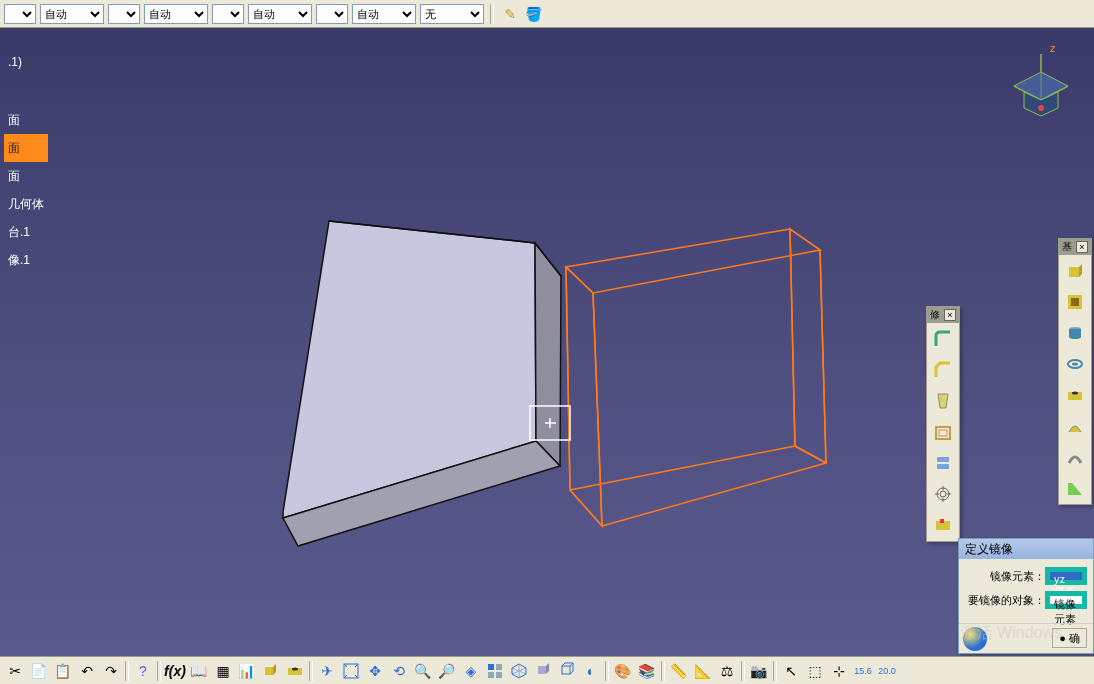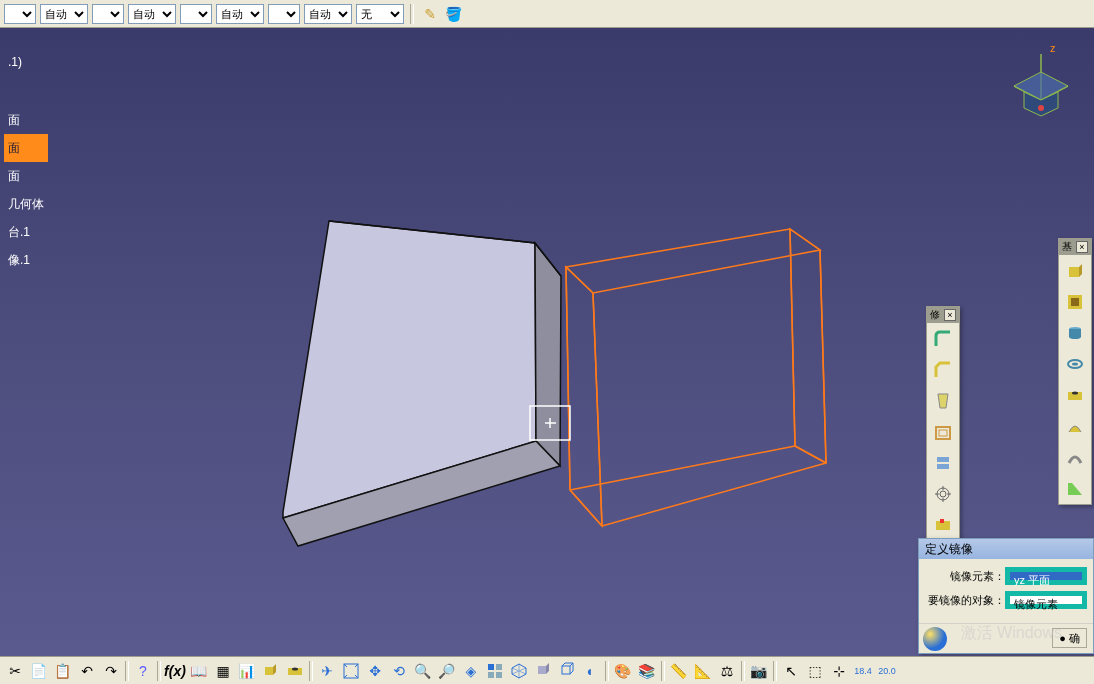--- a/index.html
+++ b/index.html
@@ -2,21 +2,21 @@
 <html><head>
 <meta charset="utf-8">
 <style>
 * { margin: 0; padding: 0; box-sizing: border-box; font-family: "Microsoft YaHei", SimSun, Arial, sans-serif; }
 html, body { width: 1094px; height: 684px; overflow: hidden; background: #ece9d8; }
 
 
 .top-toolbar { height: 28px; background: #ece9d8; border-bottom: 1px solid #9c9c8f; display: flex; align-items: center; padding: 2px 4px; gap: 4px; }
 .dd { height: 20px; font-size: 11px; border: 1px solid #7f9db9; background: #fff; }
 .dd.small { width: 32px; }
-.dd.med { width: 48px; }
+.dd.med { width: 64px; }
 .tb-sep { width: 4px; height: 20px; border-left: 1px solid #aca899; border-right: 1px solid #fff; margin: 0 2px; }
 .tb-icon { width: 20px; height: 20px; display: flex; align-items: center; justify-content: center; font-size: 14px; cursor: pointer; }
 
 
 .viewport { position: absolute; top: 28px; left: 0; right: 0; bottom: 28px; background: linear-gradient(180deg, #3a3a6b 0%, #4a4a7a 40%, #5a5a8f 100%); overflow: hidden; }
 
 
 .tree { position: absolute; top: 20px; left: 4px; color: #fff; font-size: 12px; line-height: 26px; }
 .tree div { padding: 1px 4px; cursor: pointer; white-space: nowrap; }
 .tree .hl { background: #ff8c1a; color: #1a1a3a; }
@@ -27,21 +27,21 @@
 
 .vtool { position: absolute; background: #ece9d8; border: 1px solid #9c9c8f; box-shadow: 2px 2px 4px rgba(0,0,0,.3); width: 34px; }
 .vtool .title { height: 16px; background: #9c9c8f; font-size: 10px; padding: 0 3px; line-height: 16px; color: #000; display: flex; justify-content: space-between; align-items: center; }
 .vtool .title .x { width: 12px; height: 12px; background: #ece9d8; border: 1px solid #666; font-size: 9px; line-height: 10px; text-align: center; cursor: pointer; }
 .vtool .btn { width: 30px; height: 30px; margin: 1px; border: 1px solid transparent; display: flex; align-items: center; justify-content: center; font-size: 16px; cursor: pointer; }
 
 #vtool1 { top: 278px; right: 134px; }
 #vtool2 { top: 210px; right: 2px; }
 
 
-.dialog { position: absolute; right: 0; top: 510px; width: 176px; background: #ece9d8; border: 1px solid #7b9ebd; box-shadow: 2px 2px 5px rgba(0,0,0,.3); font-size: 12px; }
+.dialog { position: absolute; right: 0; top: 510px; width: 136px; background: #ece9d8; border: 1px solid #7b9ebd; box-shadow: 2px 2px 5px rgba(0,0,0,.3); font-size: 12px; }
 .dialog .titlebar { height: 20px; background: linear-gradient(180deg, #b5c8e8, #97b4e0); color: #000; font-size: 12px; padding: 2px 6px; }
 .dialog .body { padding: 8px 6px; }
 .dialog .row { display: flex; align-items: center; margin-bottom: 6px; }
 .dialog .lbl { width: 80px; font-size: 11px; text-align: right; }
 .dialog .val { flex: 1; height: 18px; border: 5px solid #14b8a6; background: #fff; font-size: 11px; padding: 1px 4px; }
 .dialog .val.sel { background: #316ac5; color: #fff; }
 .dialog .btnrow { display: flex; justify-content: flex-end; gap: 4px; padding: 4px 6px; border-top: 1px solid #d4d0c8; }
 .dialog .dbtn { height: 20px; min-width: 22px; border: 1px solid #aca899; background: #ece9d8; font-size: 11px; padding: 1px 6px; cursor: pointer; }
 .earth { position: absolute; bottom: 2px; left: 4px; width: 24px; height: 24px; border-radius: 50%; background: radial-gradient(circle at 30% 30%, #ffe066, #2a6fd6 60%); }
 
@@ -326,15 +326,15 @@
   <span class="sep"></span>
   <span class="ico">📏</span>
   <span class="ico">📐</span>
   <span class="ico">⚖</span>
   <span class="sep"></span>
   <span class="ico">📷</span>
   <span class="sep"></span>
   <span class="ico">↖</span>
   <span class="ico">⬚</span>
   <span class="ico">⊹</span>
-  <span class="ico" style="font-size:9px; color:#2a6fd6;">18.4</span>
+  <span class="ico" style="font-size:9px; color:#2a6fd6;">15.6</span>
   <span class="ico" style="font-size:9px; color:#2a6fd6;">20.0</span>
 </div>
 
 </body></html>

